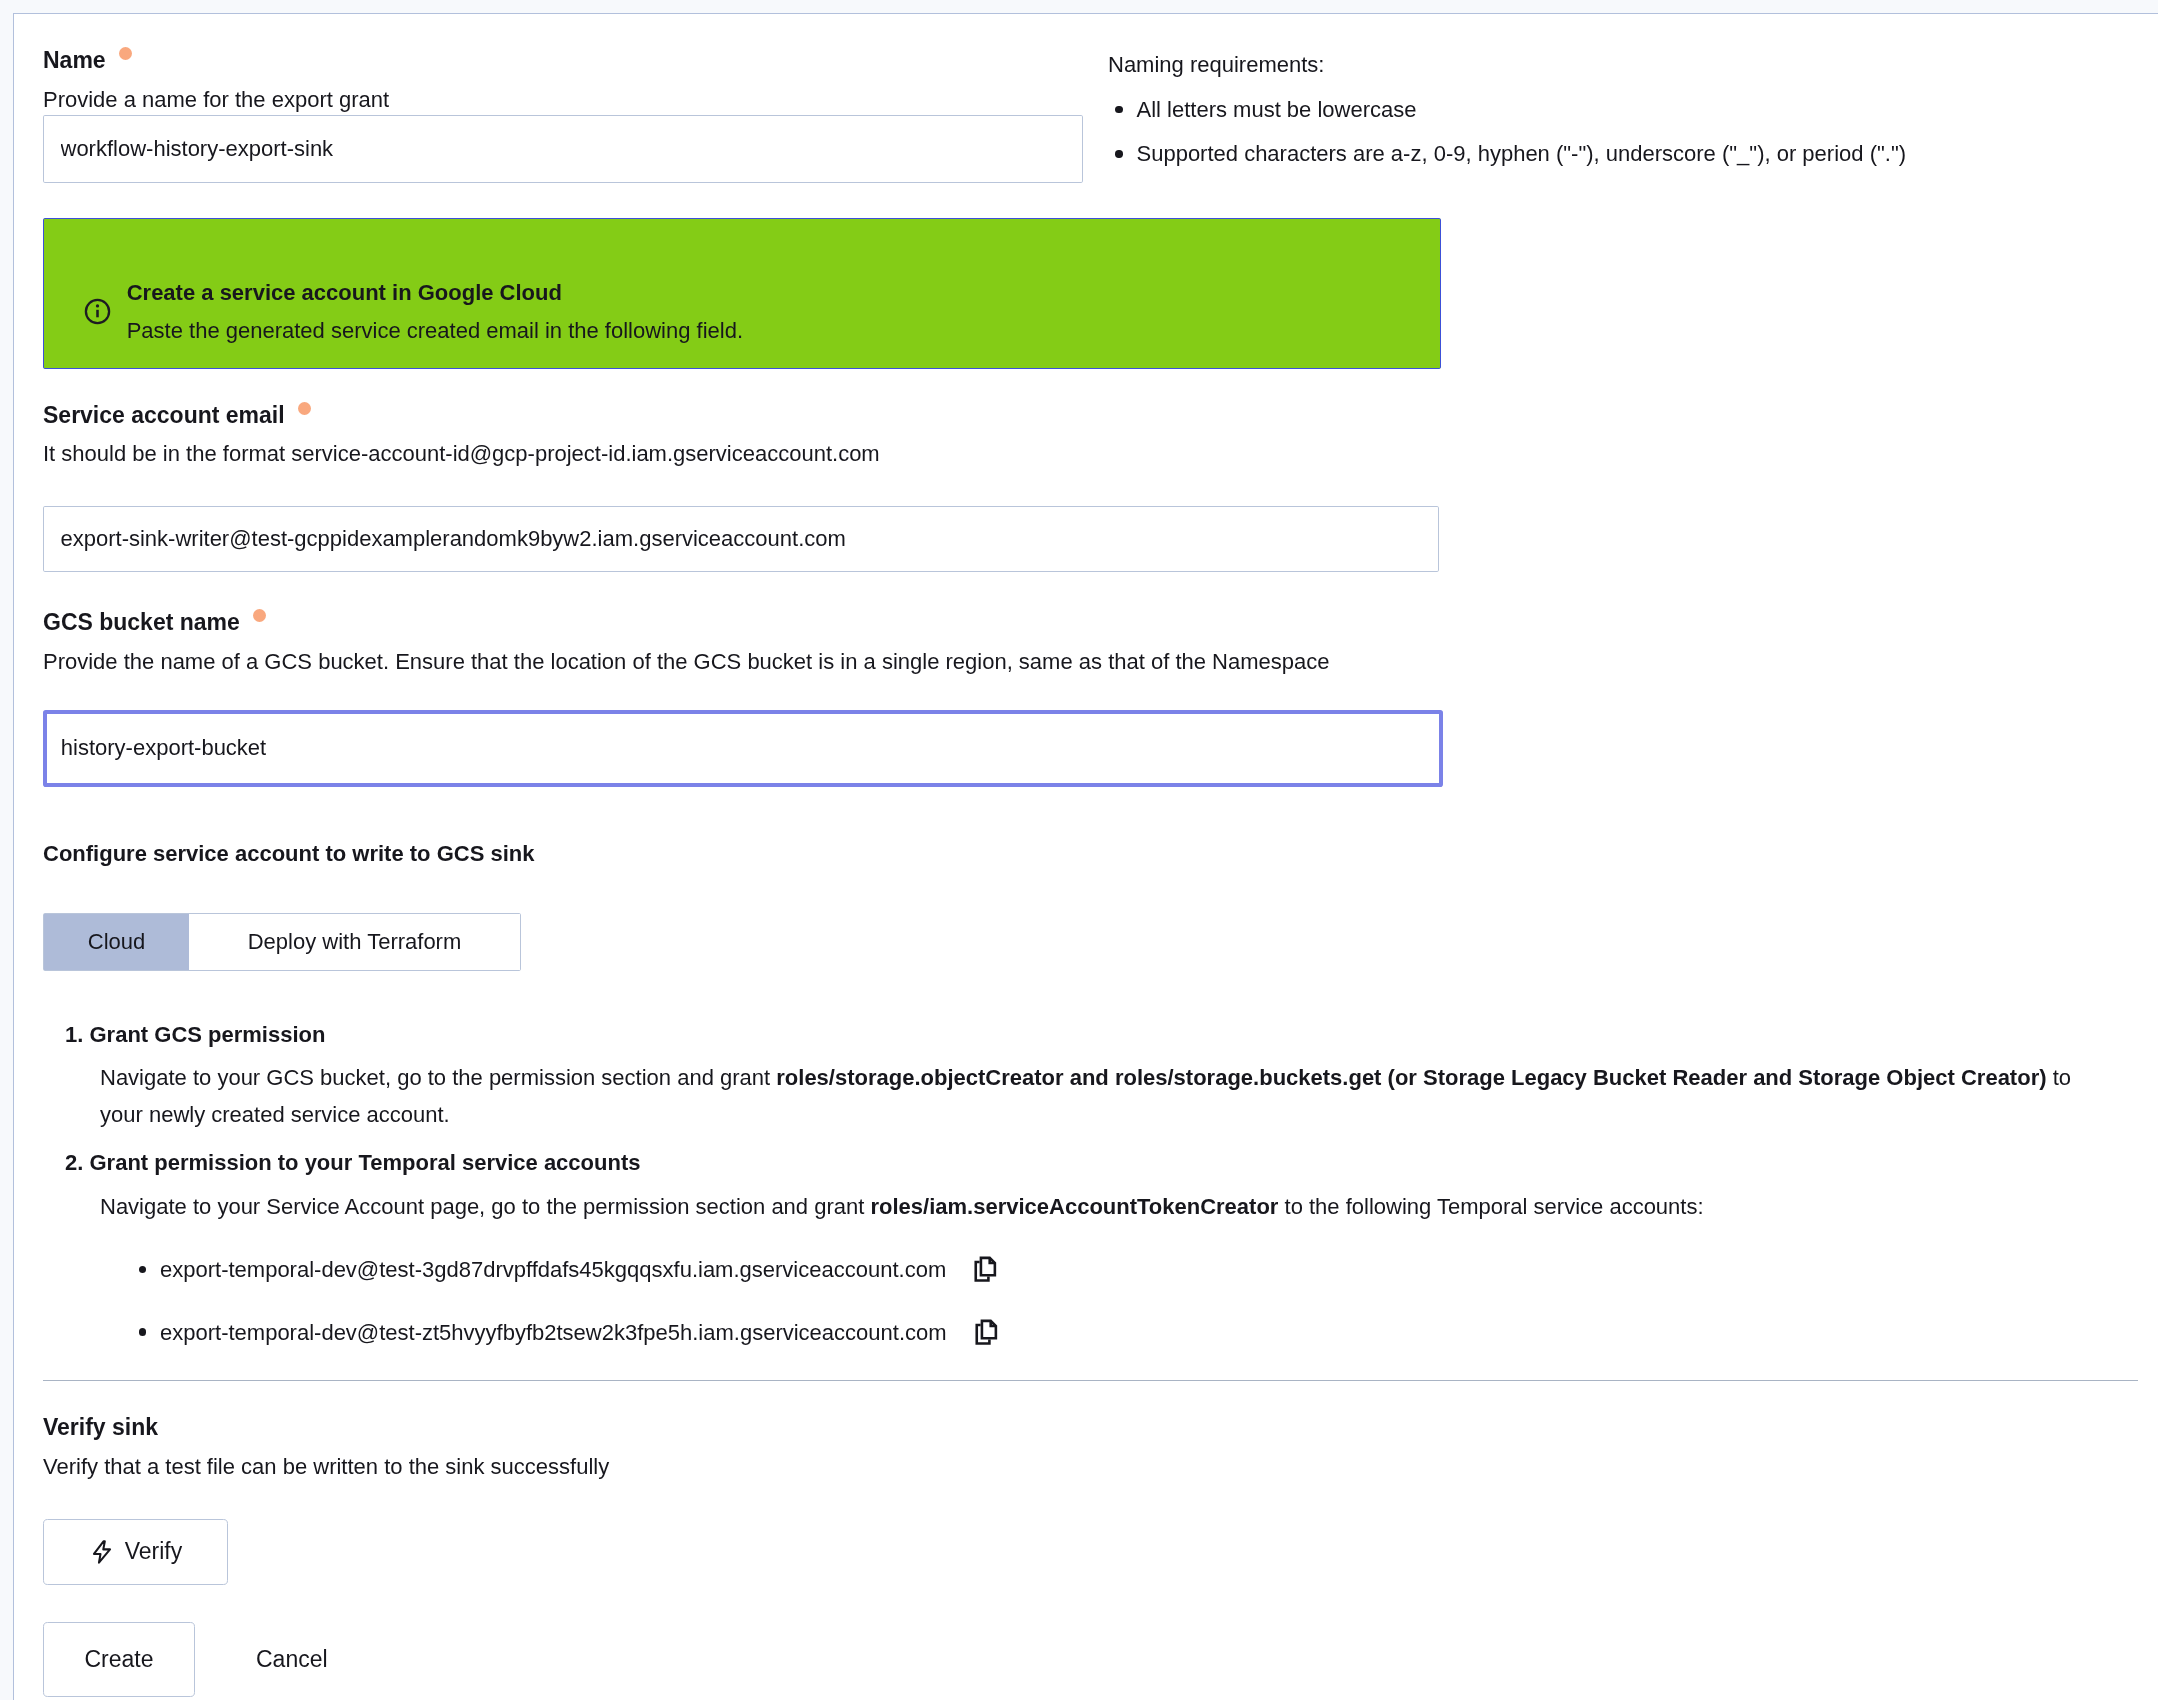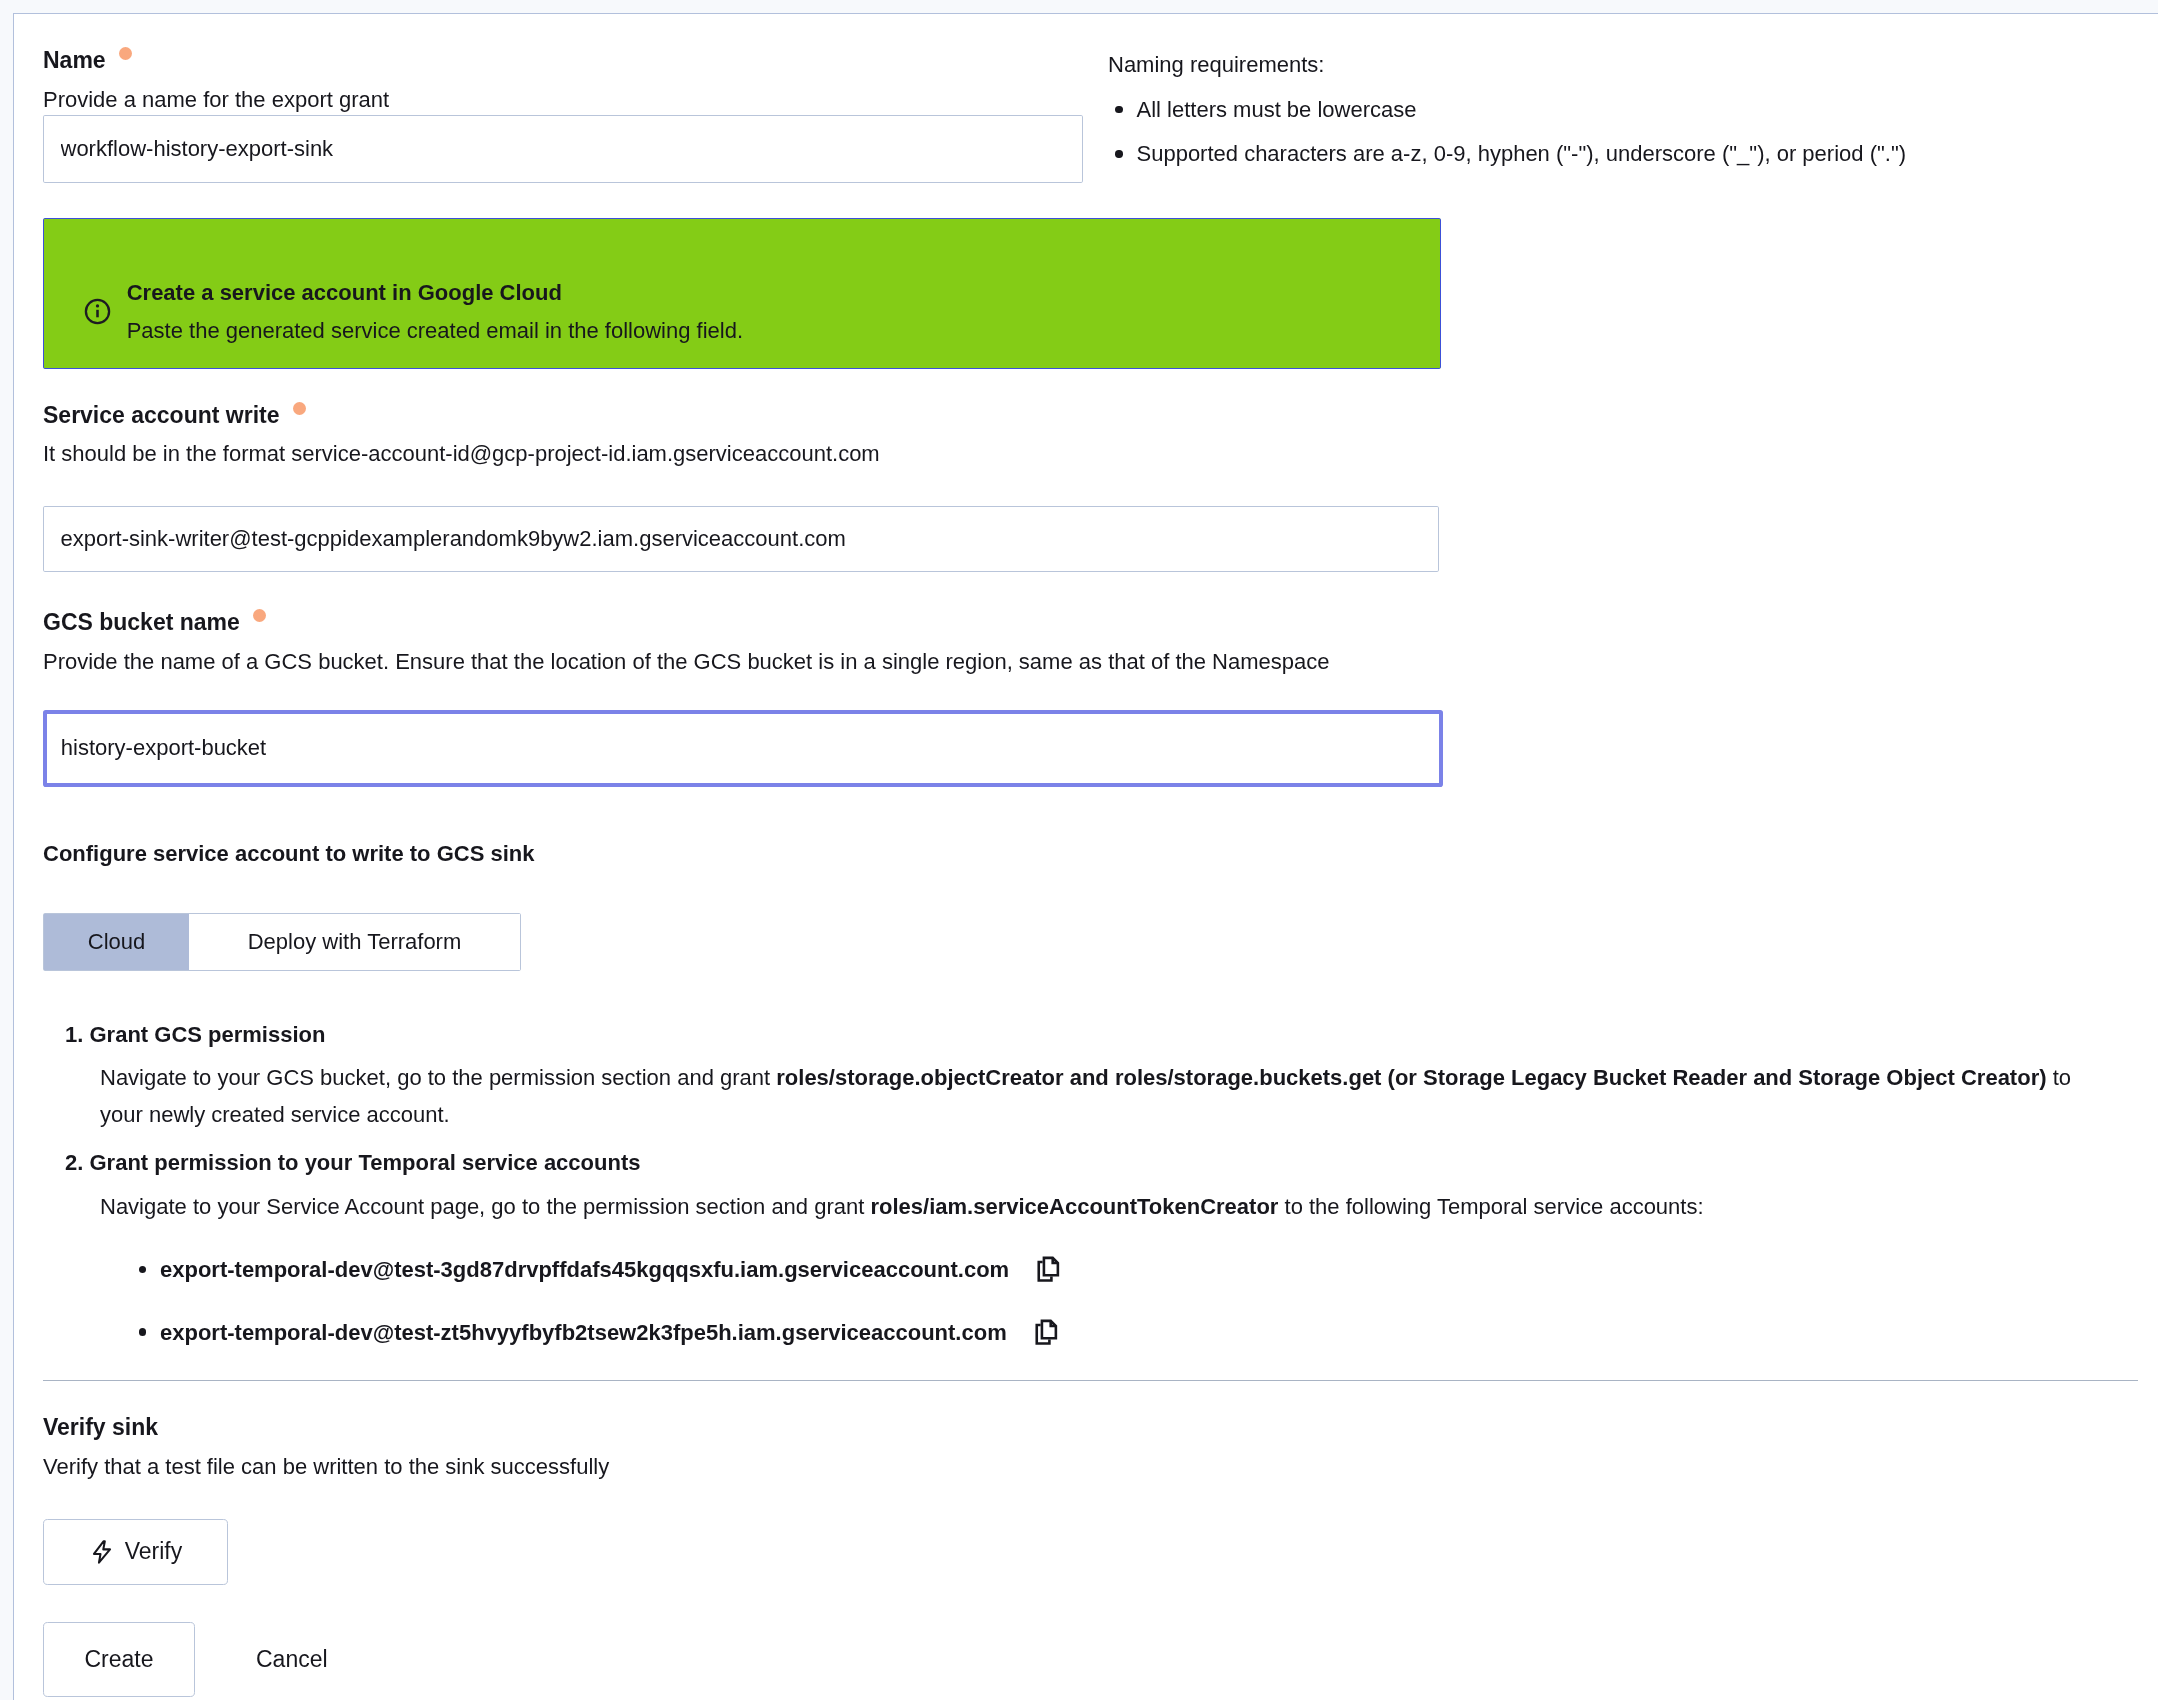--- a/index.html
+++ b/index.html
@@ -72,21 +72,21 @@
   .tab-manual.selected { background:#aebbd8; }
   .tab-terraform { width:331px; }
   
   .steps { list-style:none; counter-reset:step; margin-top:48px; width:2066px; }
   .steps > li { counter-increment:step; }
   .steps > li + li { margin-top:14.7px; }
   .step-title { font-weight:bold; line-height:31px; padding-left:22px; }
   .step-title::before { content:counter(step) ". "; }
   .step-body { margin-top:9.2px; margin-left:57px; line-height:37px; max-width:2011px; }
   .step-body b { font-weight:bold; }
-  .sa-list { list-style:none; margin-top:9px;font-weight:bold; }
+  .sa-list { list-style:none; margin-top:9px; }
   .sa-list li { position:relative; padding-left:117px; margin-top:27.5px; height:35px; display:flex; align-items:center; }
   .sa-list li::before {
     content:""; position:absolute; left:96px; top:13.8px;
     width:7.3px; height:7.3px; border-radius:50%; background:#17171d;
   }
   .sa-email { line-height:31px; }
   .copy-btn {
     margin-left:22px; width:33px; height:33px; border:none; background:none;
     cursor:pointer; color:#17171d; padding:0;
   }
@@ -146,21 +146,21 @@
     </span>
     <div class="info-text">
       <div class="info-title">Create a service account in Google Cloud</div>
       <div class="info-body">Paste the generated service created email in the following field.</div>
     </div>
   </div>
 
   
   <div class="field-sa">
     <div class="field-label-row">
-      <span class="field-label">Service account write</span>
+      <span class="field-label">Service account email</span>
       <span class="req-dot"></span>
     </div>
     <div class="field-desc">It should be in the format service-account-id@gcp-project-id.iam.gserviceaccount.com</div>
     <input type="text" class="text-input sa-input" value="export-sink-writer@test-gcppidexamplerandomk9byw2.iam.gserviceaccount.com" style="">
   </div>
 
   
   <div class="field-bucket">
     <div class="field-label-row">
       <span class="field-label">GCS bucket name</span>

